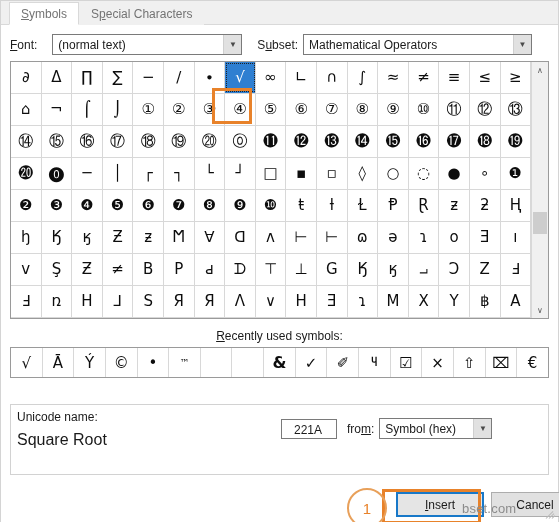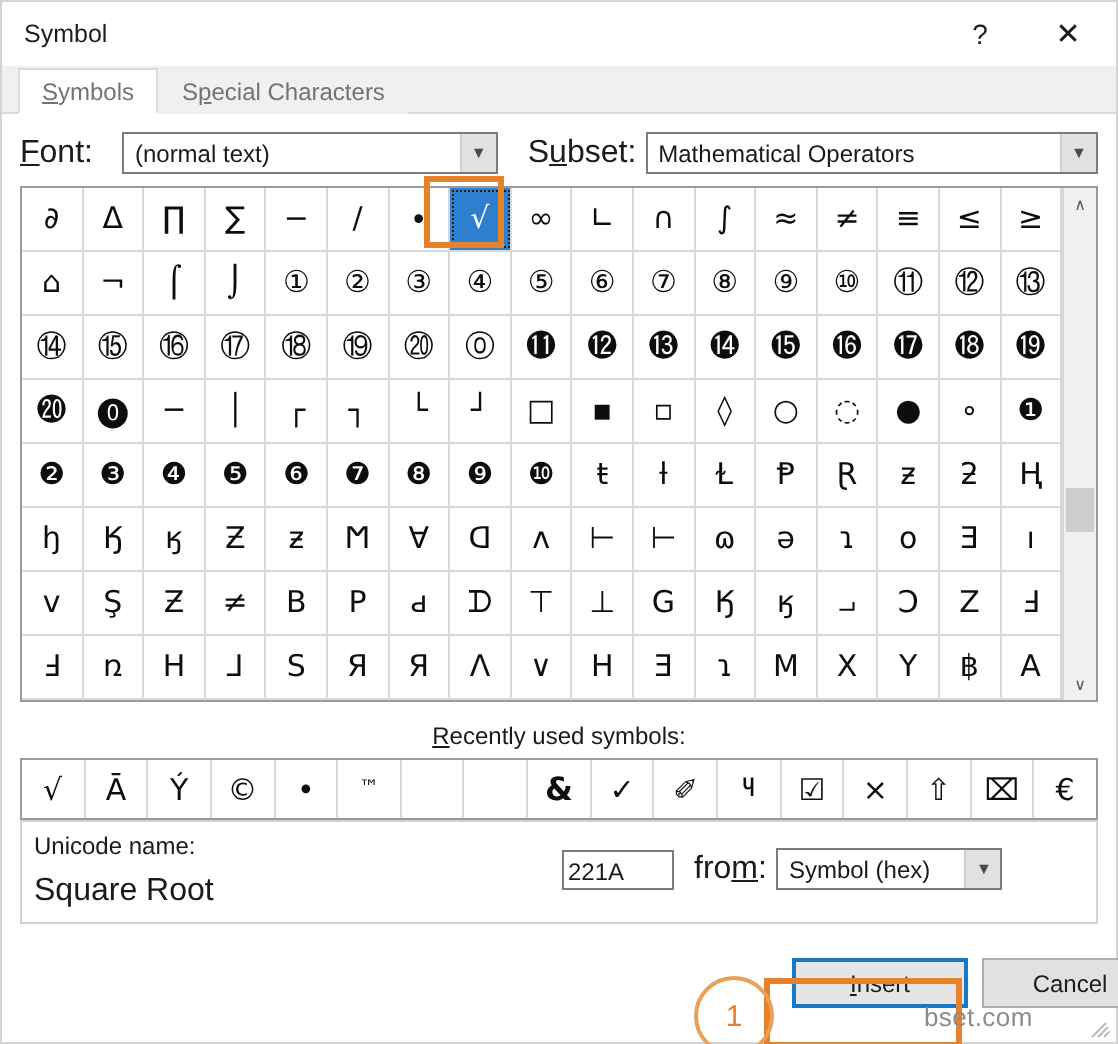--- a/index.html
+++ b/index.html
@@ -89,21 +89,21 @@
     padding: 0 9px;
     box-sizing: border-box;
   }
   .row-font {
     display: flex;
     align-items: center;
     margin-top: 9px;
     height: 21px;
   }
   .lbl {
-    font-size: 16px;
+    font-size: 12px;
     color: #1c1c1c;
     white-space: nowrap;
   }
   .combo {
     height: 21px;
     border: 1px solid #7a7a7a;
     background: #ffffff;
     display: flex;
     align-items: center;
     box-sizing: border-box;
@@ -220,23 +220,23 @@
     font-size: 15px;
     color: #0d0d0d;
     cursor: default;
     box-sizing: border-box;
   }
   .rcell:last-child { border-right: none; }
   .rcell.small { font-size: 10px; }
   .rcell.bold { font-weight: bold; font-size: 16px; }
   
   .info-panel {
-    margin-top: 0;
+    margin-top: 26px;
     border: 1px solid #d2d2d2;
-    height: 52px;
+    height: 71px;
     box-sizing: border-box;
     position: relative;
     background: #ffffff;
   }
   .uni-name-label {
     position: absolute;
     left: 6px; top: 5px;
     font-size: 12px;
   }
   .uni-name-value {
@@ -251,21 +251,21 @@
     display: flex;
     align-items: center;
   }
   .code-input {
     width: 56px;
     height: 20px;
     border: 1px solid #7a7a7a;
     background: #ffffff;
     font-size: 12px;
     line-height: 20px;
-    padding-left: 2px;
+    padding-left: 12px;
     margin-left: 5px;
     box-sizing: border-box;
   }
   .from-combo {
     width: 113px;
     margin-left: 5px;
   }
   
   .footer {
     position: relative;
@@ -348,25 +348,20 @@
     background: #b8b8b8;
     height: 1px;
     transform-origin: left;
   }
 </style>
 </head>
 <body>
 
 <div class="dialog">
 
-  <div class="titlebar">
-    <div class="title-text">Symbol</div>
-    <div class="title-btn help">?</div>
-    <div class="title-btn close">✕</div>
-  </div>
 
   <div class="tabstrip">
     <div class="tab active"><span class="u">S</span>ymbols</div>
     <div class="tab">S<span class="u">p</span>ecial Characters</div>
   </div>
 
   <div class="dialog-body">
 
     <div class="row-font">
       <span class="lbl"><span class="u">F</span>ont:</span>

